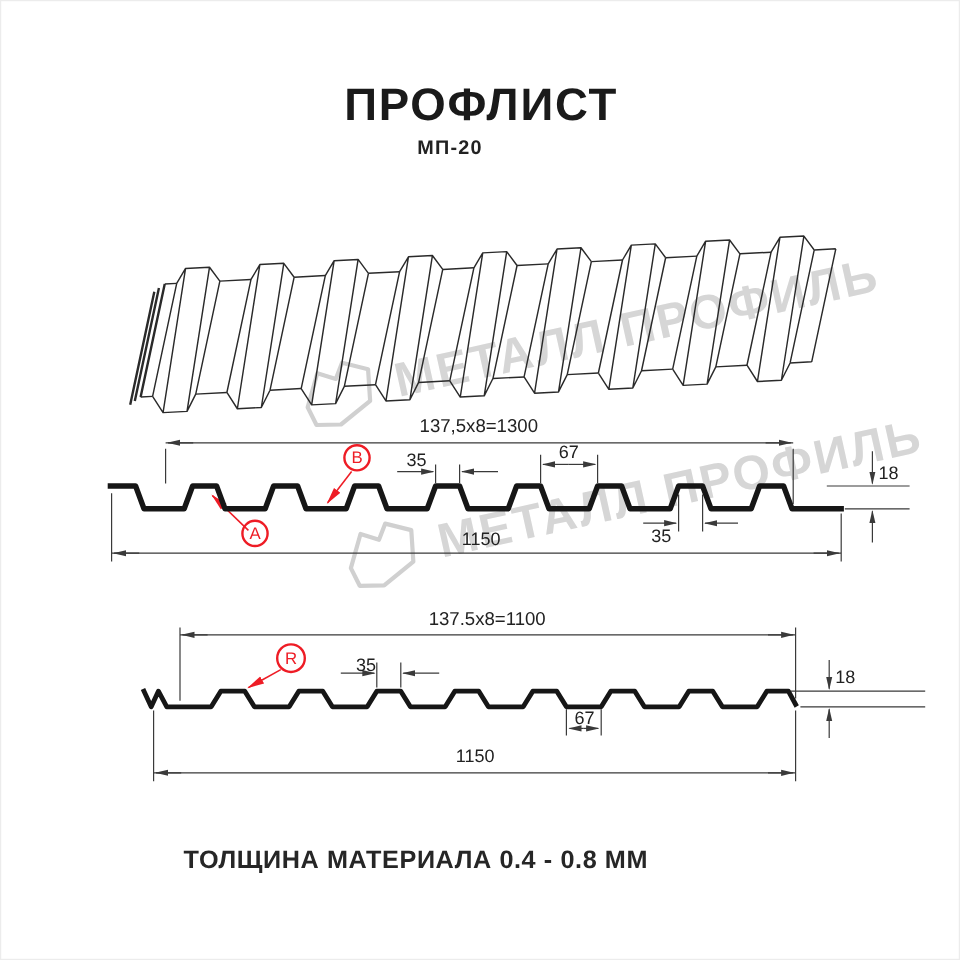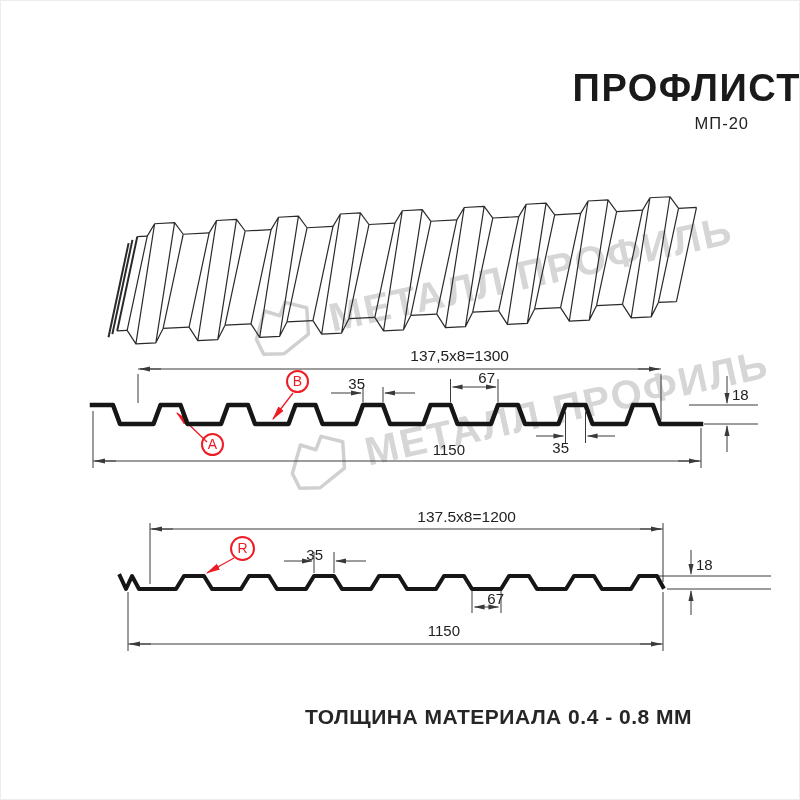--- a/index.html
+++ b/index.html
@@ -2,24 +2,24 @@
 <html style="--red: #ee1c25; --line: #3a3a3a; --prof: #161616; --title: #1a1a1a; --wm: #d6d6d6;"><head>
 <meta charset="utf-8">
 <style>
   :root{
     --red:#ee1c25; --line:#3a3a3a; --prof:#161616; --title:#1a1a1a; --wm:#d6d6d6;
   }
   html,body{margin:0;padding:0;background:#fff;}
   #canvas{position:relative;width:798px;height:798px;border:1px solid #ececec;
     background:#fff;overflow:hidden;font-family:"Liberation Sans",sans-serif;}
   .abs{position:absolute;}
-  .ctr{text-align:right;}
+  .ctr{text-align:center;}
   .page-title{left:0;top:66px;width:800px;font-size:38px;font-weight:bold;
     letter-spacing:1.5px;color:var(--title);}
-  .page-subtitle{left:0;top:113px;width:748px;font-size:16.5px;font-weight:normal;
+  .page-subtitle{left:0;top:113px;width:748px;font-size:16.5px;font-weight:bold;
     letter-spacing:1px;color:#222;}
   .thickness{left:0;top:704px;width:691px;font-size:21px;font-weight:bold;
     letter-spacing:.5px;color:#262626;}
   .dimtxt{font-size:15px;color:#222;white-space:nowrap;}
   .badge{box-sizing:border-box;border:2px solid var(--red);border-radius:50%;
     color:var(--red);font-size:14px;line-height:19px;text-align:center;background:transparent;}
   svg{position:absolute;overflow:visible;}
   .pline{fill:none;stroke:var(--prof);stroke-width:4.5;stroke-linejoin:round;stroke-linecap:square;}
   .pline2{stroke-width:4;}
   .dim{fill:none;stroke:var(--line);stroke-width:1;}
@@ -139,21 +139,21 @@
 
     <path class="dim" d="M127,96 V155 M662,96 V155 M127,148 H662"></path>
     <path class="dim" d="M150,148 L129,148" marker-end="url(#arr2)"></path>
     <path class="dim" d="M639,148 L660,148" marker-end="url(#arr2)"></path>
 
     <path class="red" d="M233,62 L206,77" marker-end="url(#arrR2)"></path>
 
     <path id="prof2-path" class="pline pline2" d="M119,80 L125,93 L131,80 L138,93 L175,93 L183,80 L203,80 L211,93 L240,93 L248,80 L268,80 L276,93 L305,93 L313,80 L333,80 L341,93 L370,93 L378,80 L398,80 L406,93 L435,93 L443,80 L463,80 L471,93 L500,93 L508,80 L528,80 L536,93 L565,93 L573,80 L593,80 L601,93 L630,93 L638,80 L656,80 L662,91"></path>
   </svg>
 
-  <div class="abs ctr dimtxt" style="left:295px;top:507px;width:220px;font-size:15.5px;">137.5x8=1200</div>
+  <div class="abs ctr dimtxt" style="left:295px;top:507px;width:220px;font-size:15.5px;">137.5x8=1100</div>
   <div class="abs ctr dimtxt" style="left:286px;top:545px;width:36px;">35</div>
   <div class="abs dimtxt" style="left:695px;top:555px;width:30px;">18</div>
   <div class="abs ctr dimtxt" style="left:469px;top:589px;width:34px;">67</div>
   <div class="abs ctr dimtxt" style="left:331px;top:621px;width:128px;">1150</div>
   <div class="abs badge" style="left:229px;top:535px;width:25px;height:25px;line-height:21px;">R</div>
 
   <div class="abs ctr thickness">ТОЛЩИНА МАТЕРИАЛА 0.4 - 0.8 ММ</div>
 
 </div>
 

